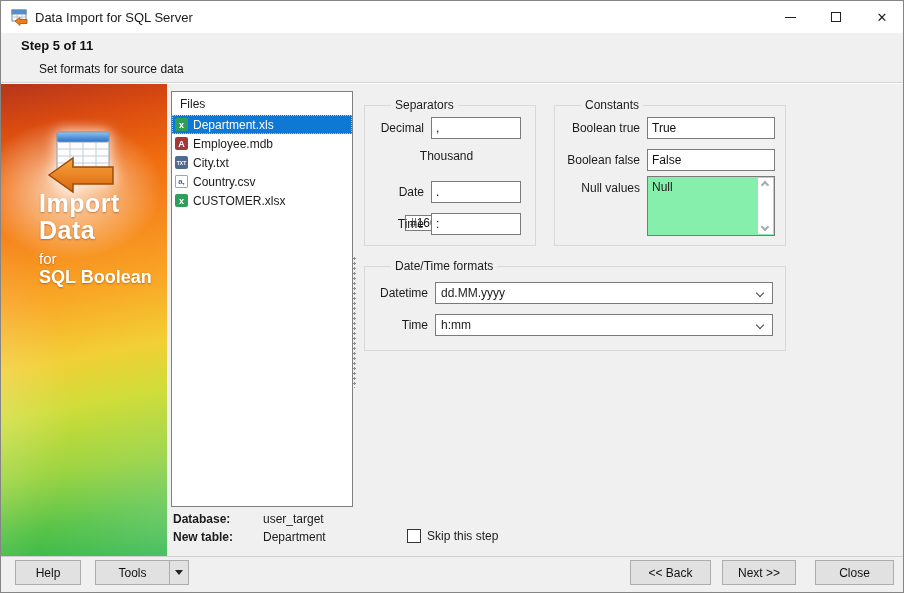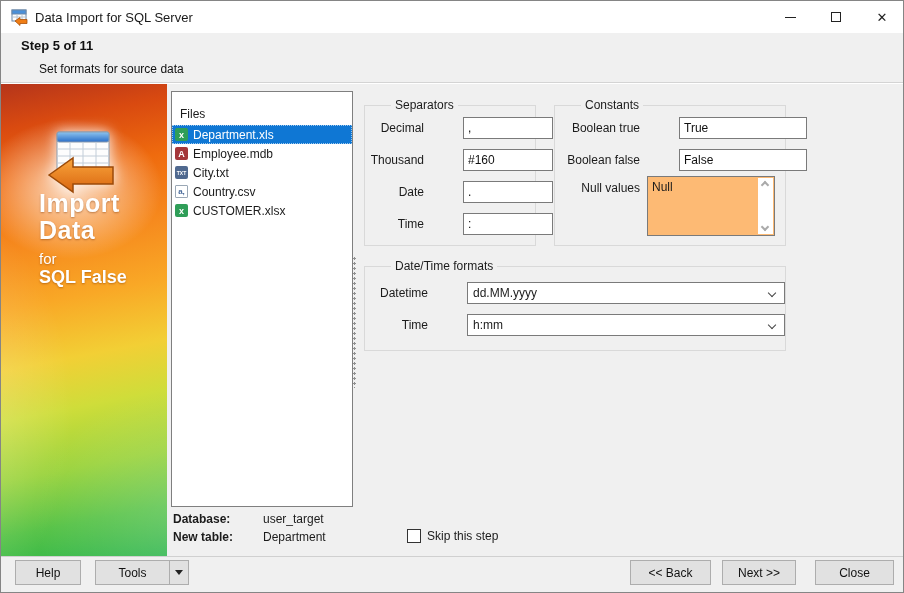--- a/index.html
+++ b/index.html
@@ -41,52 +41,52 @@
       linear-gradient(169deg, #b5351b 0%, #d94a10 9%, #ef6b0e 20%, #f68a1e 33%, #f9a826 45%, #f2cf35 57%, #cfdd3a 67%, #9ad33c 79%, #55c246 90%, #2db54c 100%);
   }
   .brand-icon { left:44px; top:46px; filter:drop-shadow(0 0 7px rgba(255,255,255,.9)); }
   .brand-text { left:38px; top:106px; color:#fff; text-shadow:0 1px 2px rgba(120,50,0,.45); }
   .brand-l1 { font-size:25px; font-weight:bold; line-height:27px; letter-spacing:.5px; }
   .brand-l3 { font-size:15px; margin-top:6px; line-height:17px; }
   .brand-l4 { font-size:18px; font-weight:bold; line-height:21px; }
 
   
   .filelist { left:170px; top:90px; width:182px; height:416px; background:#fff; border:1px solid #7f7f7f; }
-  .files-title { padding:15px 0 4px 8px; }
+  .files-title { padding:5px 0 4px 8px; }
   .file-row { height:19px; display:flex; align-items:center; padding-left:3px; cursor:default; white-space:nowrap; }
   .file-row.selected { background:#0f77d4; color:#fff; outline:1px dotted #9ec9ee; outline-offset:-1px; }
   .ficon { width:13px; height:13px; margin-right:5px; flex:0 0 13px;
            display:flex; align-items:center; justify-content:center;
            font-weight:bold; color:#fff; border-radius:2px; }
   .ficon.xls  { background:#2f9e58; font-size:9px; }
   .ficon.mdb  { background:#a4373a; font-size:9px; }
   .ficon.txt  { background:#50698f; font-size:5px; letter-spacing:0; }
   .ficon.csv  { background:#fff; border:1px solid #9aa7b5; color:#4a6b9b; font-size:8px; border-radius:1px; }
 
   .info-row { left:172px; width:190px; height:16px; }
   .info-label { font-weight:bold; }
   .info-value { position:absolute; left:90px; top:0; font-weight:normal; }
 
   
   .group { border:1px solid #d9d9d9; }
   .group-label { position:absolute; top:-8px; left:26px; background:#f0f0f0; padding:0 4px; }
-  .frow { position:absolute; left:0; right:0; height:22px; display:flex; align-items:center;gap:32px; }
+  .frow { position:absolute; left:0; right:0; height:22px; display:flex; align-items:center; }
   .flabel { text-align:right; padding-right:7px; }
   input.tb { height:22px; border:1px solid #7a7a7a; background:#fff; padding:0 4px; font:12px "Liberation Sans",sans-serif; color:#111; }
 
   #grp-sep { left:363px; top:104px; width:172px; height:141px; }
   #grp-sep .flabel { flex:0 0 66px; }
   #grp-sep input.tb { width:90px; }
 
   #grp-con { left:553px; top:104px; width:232px; height:141px; }
   #grp-con .flabel { flex:0 0 92px; }
   #grp-con input.tb { width:128px; }
   .nullrow { position:absolute; left:0; right:0; top:70px; display:flex; }
   .nullrow .flabel { flex:0 0 92px; padding-top:5px; }
-  .nullbox { position:relative; width:128px; height:60px; background:#fdba74; border:1px solid #7a7a7a; padding:3px 18px 0 4px; }
+  .nullbox { position:relative; width:128px; height:60px; background:#86efac; border:1px solid #7a7a7a; padding:3px 18px 0 4px; }
   .vscroll { position:absolute; right:1px; top:1px; bottom:1px; width:15px; background:#fff; }
   .chev { position:absolute; left:4px; width:6px; height:6px; border-left:2px solid #aaa; border-top:2px solid #aaa; }
   .chev.up { top:4px; transform:rotate(45deg); }
   .chev.down { bottom:4px; transform:rotate(225deg); }
 
   #grp-dt { left:363px; top:265px; width:422px; height:85px; }
   #grp-dt .flabel { flex:0 0 70px; }
   .combo { position:relative; width:338px; height:22px; background:#fff; border:1px solid #7a7a7a; display:flex; align-items:center; padding:0 22px 0 5px; cursor:default; }
   .combo-chev { position:absolute; right:9px; top:7px; width:6px; height:6px; border-left:1.6px solid #444; border-top:1.6px solid #444; transform:rotate(225deg); }
 
@@ -160,21 +160,21 @@
     <line x1="12" y1="33" x2="64" y2="33" stroke="#c2cdd8"></line>
     <line x1="25" y1="12" x2="25" y2="42" stroke="#c2cdd8"></line>
     <line x1="38" y1="12" x2="38" y2="42" stroke="#c2cdd8"></line>
     <line x1="51" y1="12" x2="51" y2="42" stroke="#c2cdd8"></line>
     <path d="M4 45 L28 28 L28 37 L68 37 L68 54 L28 54 L28 62 Z" fill="url(#arw)" stroke="#9c4a08" stroke-width="1.5"></path>
   </svg>
   <div class="abs brand-text">
     <div class="brand-l1">Import</div>
     <div class="brand-l1">Data</div>
     <div class="brand-l3">for</div>
-    <div class="brand-l4">SQL False</div>
+    <div class="brand-l4">SQL Boolean</div>
   </div>
 </div>
 
 <div class="abs filelist">
   <div class="files-title">Files</div>
   <div class="file-row selected">
     <span class="ficon xls">
         <span>x</span>
       </span>
     <span>Department.xls</span>
@@ -213,21 +213,21 @@
   <span class="info-label">New table:</span>
   <span class="info-value">Department</span>
 </div>
 
 <div class="abs group" id="grp-sep">
   <span class="group-label">Separators</span>
   <div class="frow" style="top:11px;">
     <span class="flabel">Decimal</span>
     <input class="tb" value="," style="">
   </div>
-  <div class="frow" style="top:43px;">
+  <div class="frow" style="top:43px;flex-direction:column;">
     <span class="flabel">Thousand</span>
     <input class="tb" value="#160" style="">
   </div>
   <div class="frow" style="top:75px;">
     <span class="flabel">Date</span>
     <input class="tb" value="." style="">
   </div>
   <div class="frow" style="top:107px;">
     <span class="flabel">Time</span>
     <input class="tb" value=":" style="">

